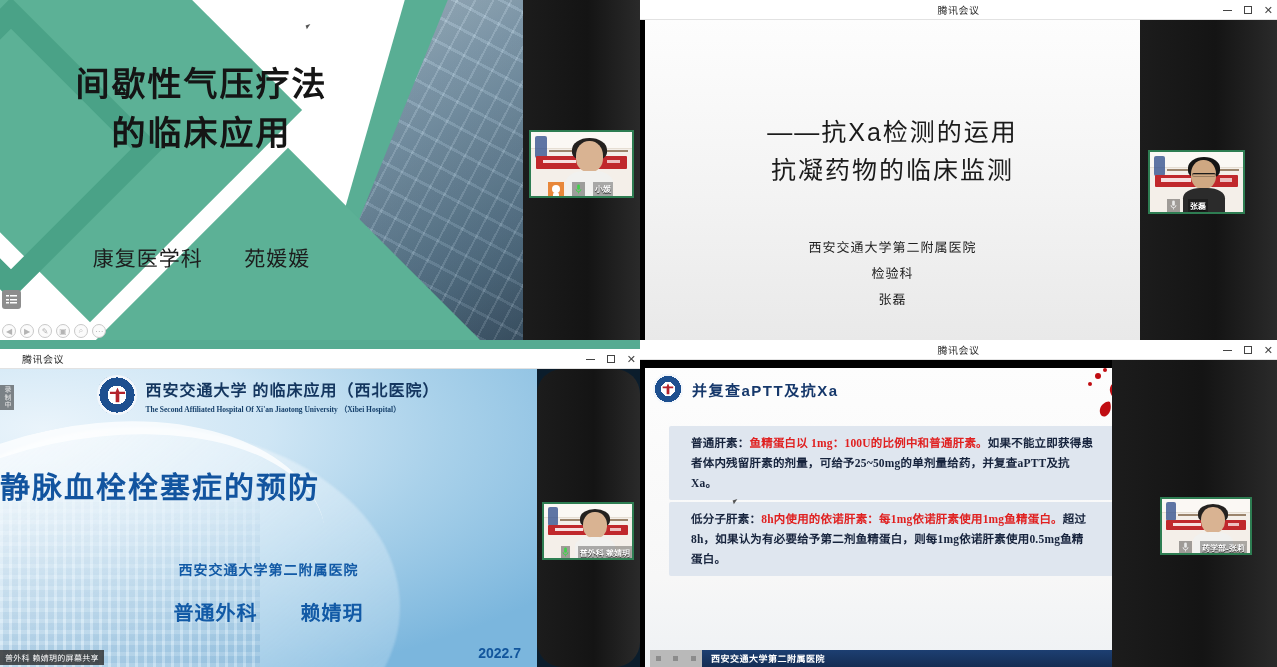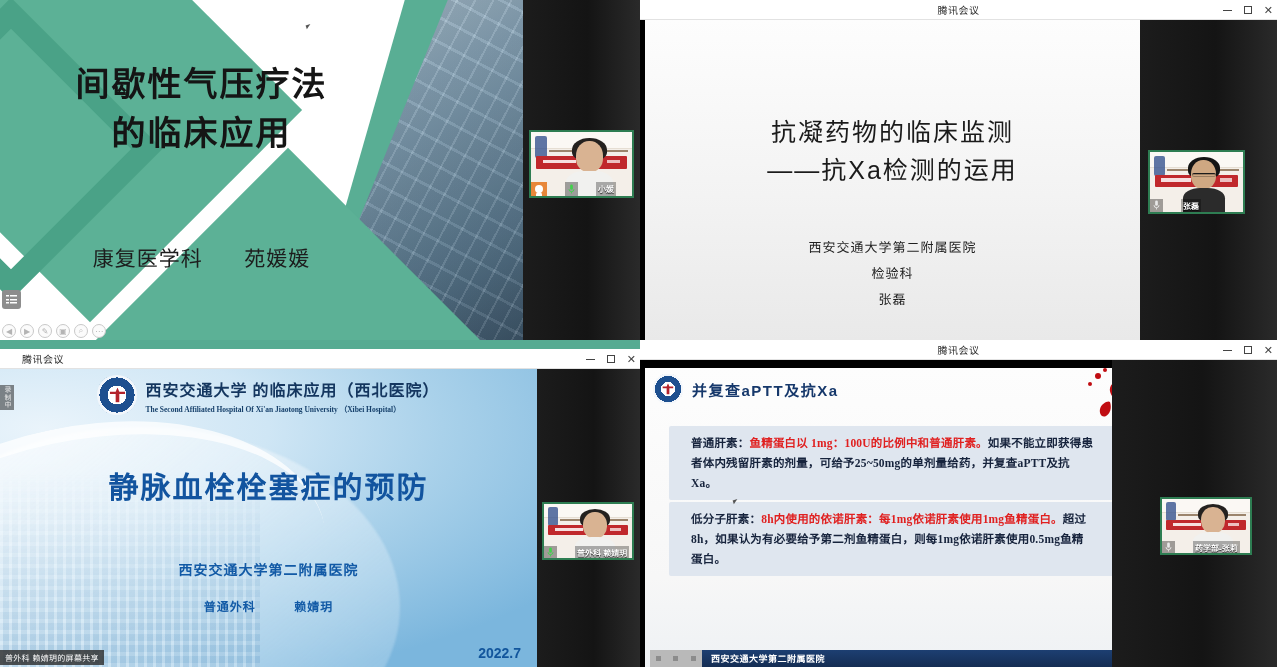--- a/index.html
+++ b/index.html
@@ -196,22 +196,22 @@
   .vthumb .person.male .head { background: #cfa882; }
   .vthumb .glasses {
     position: absolute; left: 24%; top: 24%; width: 52%; height: 9%;
     border-top: 1.5px solid #1b1b1b;
     box-shadow: inset 0 0 0 1px rgba(0,0,0,.25);
     border-radius: 2px;
   }
   .vthumb .namebar {
     position: absolute; left: 0; right: 0; bottom: 0;
     height: 22%;
-    display: flex; align-items: flex-end; gap: 18px;
-    padding-left: 0;
+    display: flex; align-items: flex-end; gap: 8px;
+    padding-left: 17px;
   }
   .vthumb .nb-avatar {
     width: 16px; height: 100%;
     background: #e8873a;
     display: flex; align-items: center; justify-content: center;
   }
   .vthumb .nb-avatar::after {
     content: ""; width: 8px; height: 8px; border-radius: 50%;
     background: #fff; box-shadow: 0 6px 0 -1px #fff;
   }
@@ -302,32 +302,32 @@
   }
   .seal::after {
     content: ""; position: absolute; left: 50%; top: 50%;
     width: 38%; height: 38%; transform: translate(-50%,-50%);
     background: #b3232c;
     clip-path: polygon(50% 0,62% 28%,100% 28%,100% 44%,62% 44%,62% 100%,38% 100%,38% 44%,0 44%,0 28%,38% 28%);
   }
   .seal.small { width: 30px; height: 30px; }
   .q3 .big-title {
     position: absolute; left: 0; right: 0; top: 94px;
-    text-align: center;
+    text-align: left;
     font-size: 30px; font-weight: 700; color: #12549f;
     letter-spacing: 2px;
   }
   .q3 .sub1 {
     position: absolute; left: 0; right: 0; top: 190px;
     text-align: center; font-size: 14px; font-weight: 700; color: #125aa6;
     letter-spacing: 1px;
   }
   .q3 .sub2 {
     position: absolute; left: 0; right: 0; top: 228px;
-    text-align: center; font-size: 12px; font-weight: 700; color: #125aa6;
+    text-align: center; font-size: 20px; font-weight: 700; color: #125aa6;
     letter-spacing: 1px;
   }
   .q3 .sub2 .gap { display: inline-block; width: 30px; }
   .q3 .year {
     position: absolute; right: 16px; bottom: 6px;
     font-size: 14px; font-weight: 700; color: #11559c;
     font-family: "Liberation Sans", sans-serif;
   }
   .q3 .share-chip {
     position: absolute; left: 0; bottom: 2px;
@@ -467,22 +467,22 @@
       <div class="tb-title">腾讯会议</div>
       <div class="win-ctrls">
         <span class="wc-min"></span>
         <span class="wc-max"></span>
         <span class="wc-close">✕</span>
       </div>
     </div>
     <div class="body">
       <div class="slide2">
         <div class="s2-title">
+          <div>——抗Xa检测的运用</div>
           <div>抗凝药物的临床监测</div>
-          <div>——抗Xa检测的运用</div>
         </div>
         <div class="s2-lines">
           <div>西安交通大学第二附属医院</div>
           <div>检验科</div>
           <div>张磊</div>
         </div>
       </div>
 
       <div class="videostrip" style="width:137px;">
         <div class="vthumb" style="left:8px; top:130px; width:97px; height:64px;">
@@ -547,21 +547,21 @@
           <span>普通外科</span>
           <span class="gap"></span>
           <span>赖婧玥</span>
         </div>
         <div class="year">2022.7</div>
 
         <div class="rec-chip">录制中</div>
         <div class="share-chip">普外科 赖婧玥的屏幕共享</div>
       </div>
 
-      <div class="videostrip" style="width:103px;">
+      <div class="videostrip" style="width:103px;border-radius:25px;">
         <div class="vthumb" style="left:5px; top:133px; width:92px; height:58px;">
           <div class="vslide">
             <div class="vs-head"></div>
             <div class="vs-logo"></div>
             <div class="vs-ttl"></div>
             <div class="vs-band">
                 <i></i>
                 <u></u>
               </div>
           </div>

